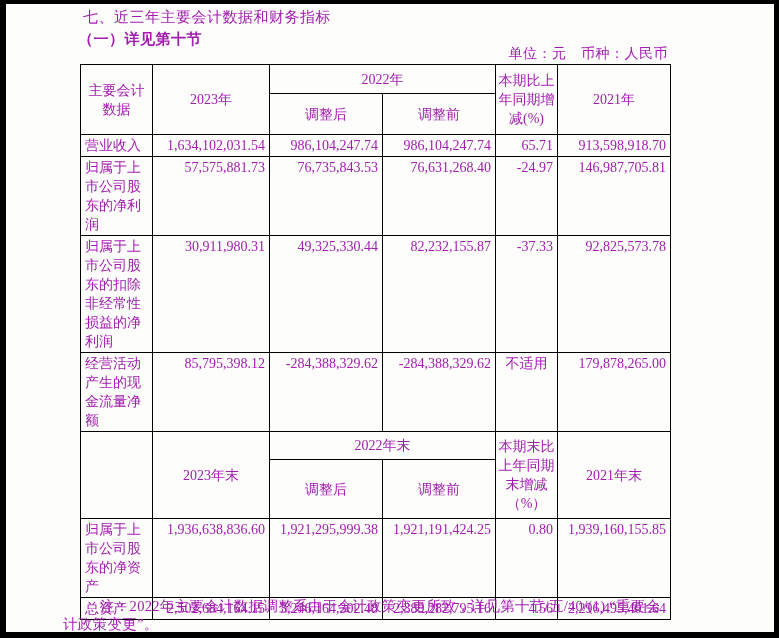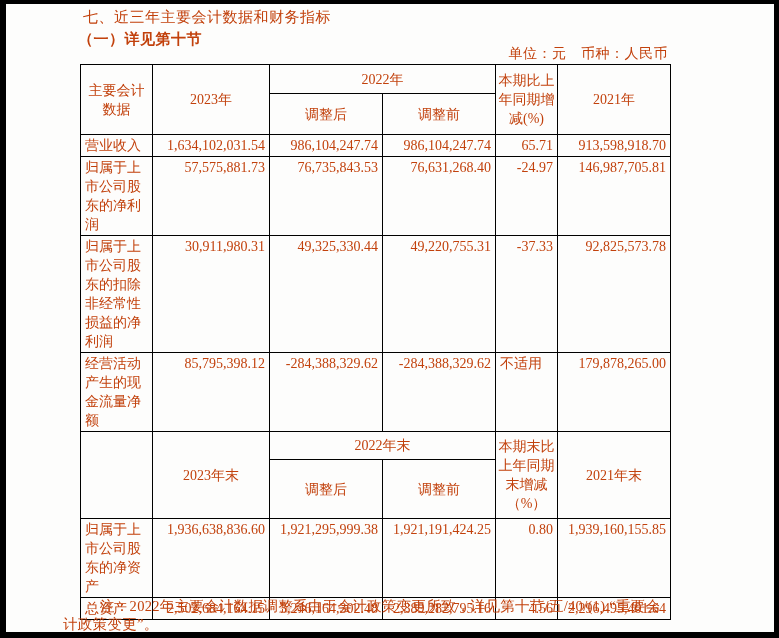--- a/index.html
+++ b/index.html
@@ -6,21 +6,21 @@
   .page {
     position: relative;
     width: 779px;
     height: 638px;
     box-sizing: border-box;
     background: #fdfdfc;
     border-style: solid;
     border-color: #000;
     border-width: 4px 5px 6px 6px;
     font-family: "Liberation Serif", "DejaVu Serif", serif;
-    color: #c2410c;
+    color: #a21caf;
     overflow: hidden;
   }
   .section-title {
     position: absolute;
     left: 77px; top: 4px;
     font-size: 15px;
     letter-spacing: 0.5px;
     white-space: nowrap;
   }
   .subsection-title {
@@ -56,21 +56,21 @@
     overflow: hidden;
     word-break: break-all;
   }
   table.fin th {
     text-align: center;
     vertical-align: middle;
     padding: 1px 2px;
   }
   td.lbl { text-align: left; }
   td.num { text-align: right; }
-  td.ctr { text-align: left; }
+  td.ctr { text-align: center; }
   tr.h-top   { height: 29px; }
   tr.h-sub   { height: 41px; }
   tr.r-thin  { height: 22px; padding-left: 25px; }
   tr.r-med   { height: 70px; }
   tr.r-tall  { height: 110px; }
   tr.r-cash  { height: 74px; }
   tr.h2-top  { height: 28px; }
   tr.h2-sub  { height: 59px; }
   tr.r-net   { height: 71px; }
   .footnote {
@@ -128,21 +128,21 @@
       <td class="num">57,575,881.73</td>
       <td class="num">76,735,843.53</td>
       <td class="num">76,631,268.40</td>
       <td class="num">-24.97</td>
       <td class="num">146,987,705.81</td>
     </tr>
     <tr class="r-tall">
       <td class="lbl">归属于上市公司股东的扣除非经常性损益的净利润</td>
       <td class="num">30,911,980.31</td>
       <td class="num">49,325,330.44</td>
-      <td class="num">49,220,755.31</td>
+      <td class="num">82,232,155.87</td>
       <td class="num">-37.33</td>
       <td class="num">92,825,573.78</td>
     </tr>
     <tr class="r-cash">
       <td class="lbl">经营活动产生的现金流量净额</td>
       <td class="num">85,795,398.12</td>
       <td class="num">-284,388,329.62</td>
       <td class="num">-284,388,329.62</td>
       <td class="ctr">不适用</td>
       <td class="num">179,878,265.00</td>

